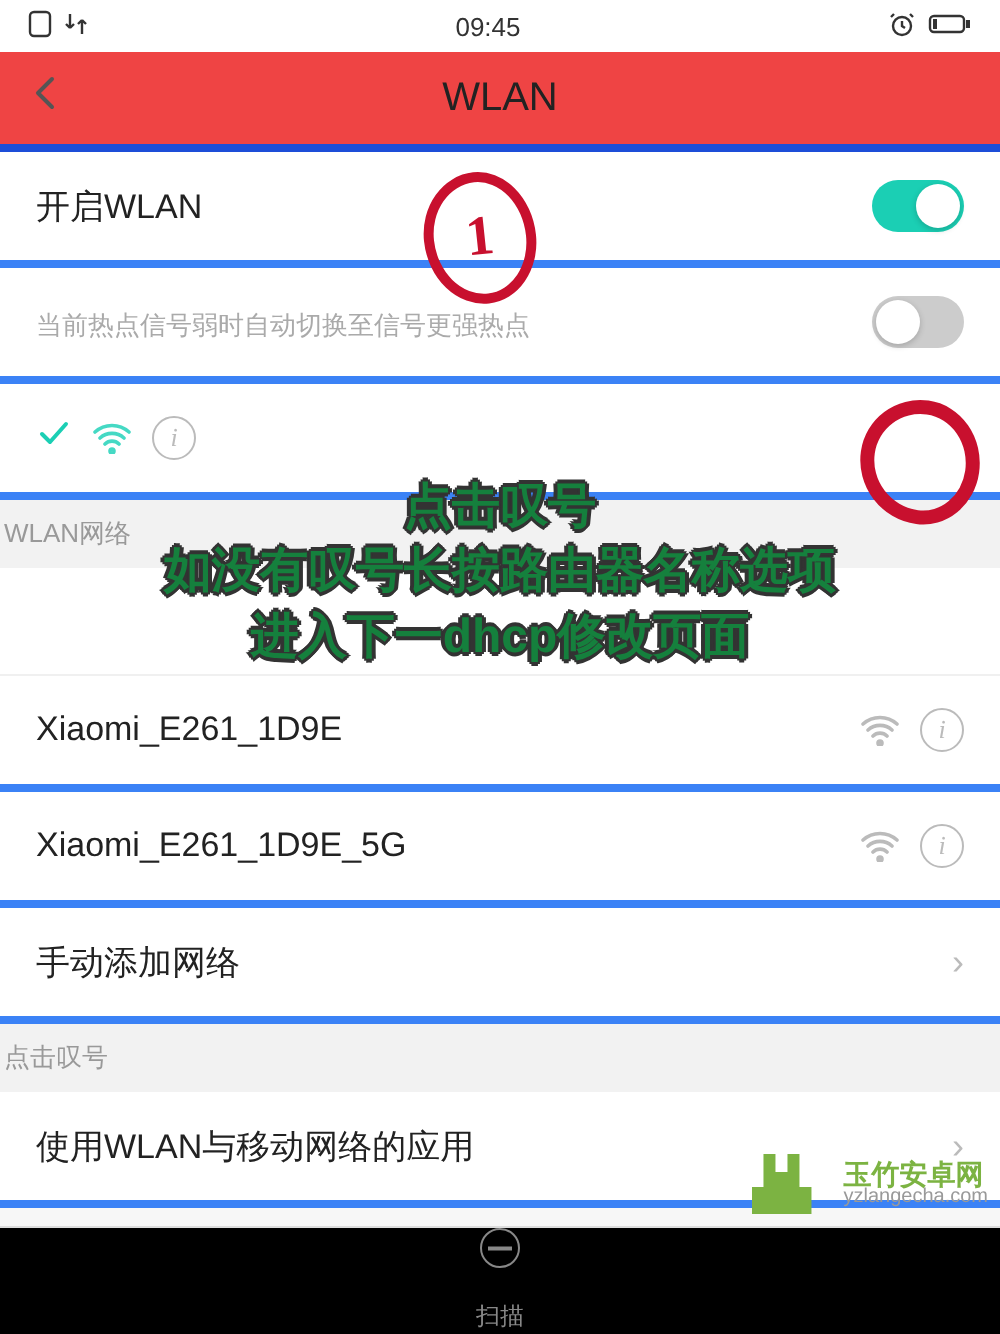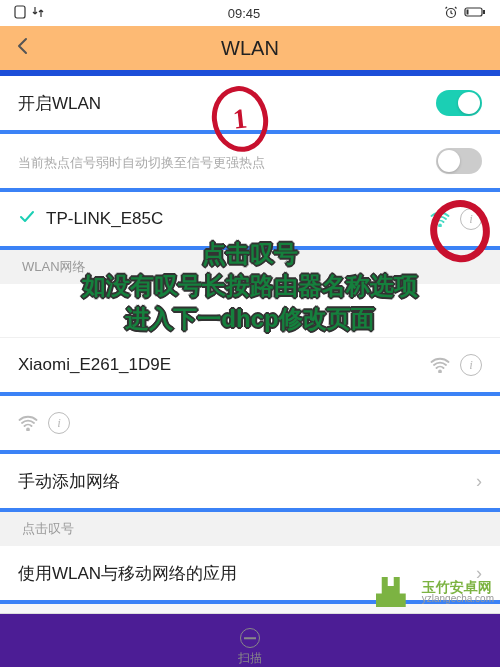--- a/index.html
+++ b/index.html
@@ -8,37 +8,37 @@
     width: 500px; height: 667px; background: #fff; position: relative; overflow: hidden;
   }
   .status-bar {
     height: 26px; display: flex; align-items: center; justify-content: space-between;
     padding: 0 14px; font-size: 13px; color: #333;
   }
   .status-left, .status-right { display: flex; align-items: center; gap: 6px; }
   .status-center { font-weight: 500; }
   .nav-bar {
     height: 50px; display: flex; align-items: center; justify-content: center;
-    position: relative; border-bottom: 6px solid #1d4ed8; background: #fdba74;
+    position: relative; border-bottom: 4px solid #1d4ed8; background: #ef4444;
   }
   .nav-back {
     position: absolute; left: 12px; top: 50%; transform: translateY(-50%);
   }
   .nav-title { font-size: 20px; color: #222; font-weight: 400; }
   .content { background: #f7f7f7; height: calc(667px - 26px - 50px - 54px); overflow-y: auto; }
   .row {
     background: #fff; padding: 14px 18px; display: flex; align-items: center;
     border-bottom: 4px solid #3b82f6; min-height: 58px;
   }
   .row-main { flex: 1; }
   .row-title { font-size: 17px; color: #222; }
   .row-sub { font-size: 13px; color: #aaa; margin-top: 3px; }
   .row-right { display: flex; align-items: center; gap: 10px; }
   .section-hdr {
-    background: #f2f2f2; padding: 8px 22px; font-size: 13px; color: #999;
+    background: #f2f2f2; padding: 8px 2px; font-size: 13px; color: #999;
   }
   .toggle {
     width: 46px; height: 26px; border-radius: 13px; position: relative;
   }
   .toggle.on { background: #1bcfb4; }
   .toggle.off { background: #ccc; }
   .toggle-knob {
     width: 22px; height: 22px; background: #fff; border-radius: 50%; position: absolute;
     top: 2px; box-shadow: 0 1px 3px rgba(0,0,0,.2);
   }
@@ -47,21 +47,21 @@
   .wifi-icon svg { display: block; }
   .info-circle {
     width: 22px; height: 22px; border: 1px solid #bbb; border-radius: 50%;
     display: flex; align-items: center; justify-content: center; font-size: 13px;
     color: #bbb; font-family: serif; font-style: italic;
   }
   .chevron { color: #bbb; font-size: 18px; }
   .checkmark { color: #1bcfb4; font-size: 18px; margin-right: 10px; }
   .bottom-bar {
     position: absolute; left: 0; right: 0; bottom: 0; height: 54px;
-    background: #4c1d95; display: flex; align-items: center; justify-content: flex-end;
+    background: #000000; display: flex; align-items: center; justify-content: space-between;
     flex-direction: column; border-top: 1px solid #ddd;
   }
   .scan-icon {
     width: 20px; height: 20px; border: 1.5px solid #888; border-radius: 50%;
     position: relative; margin-bottom: 2px;
   }
   .scan-icon::after {
     content: ""; position: absolute; left: 3px; right: 3px; top: 50%;
     height: 1.5px; background: #888; transform: translateY(-50%);
   }
@@ -168,23 +168,20 @@
           </div>
       </div>
     </div>
 
     <div class="row">
       <span class="checkmark">
         <svg width="18" height="18" viewBox="0 0 18 18">
             <path d="M3 9l4 4 8-9" stroke="#1bcfb4" stroke-width="2" fill="none" stroke-linecap="round" stroke-linejoin="round"></path>
           </svg>
       </span>
-      <div class="row-main">
-          <div class="row-title">TP-LINK_E85C</div>
-        </div>
       <div class="row-right">
         <span class="wifi-icon">
           <svg width="20" height="16" viewBox="0 0 20 16">
               <path d="M10 13.5a1 1 0 100 2 1 1 0 000-2zM6.5 11a5 5 0 017 0M4 8a9 9 0 0112 0M1.5 5a12.7 12.7 0 0117 0" stroke="#45d9c4" stroke-width="1.8" fill="none" stroke-linecap="round"></path>
             </svg>
         </span>
         <div class="info-circle">i</div>
       </div>
     </div>
 
@@ -199,20 +196,23 @@
         <span class="wifi-icon">
           <svg width="20" height="16" viewBox="0 0 20 16">
               <path d="M10 13.5a1 1 0 100 2 1 1 0 000-2zM6.5 11a5 5 0 017 0M4 8a9 9 0 0112 0M1.5 5a12.7 12.7 0 0117 0" stroke="#bbb" stroke-width="1.8" fill="none" stroke-linecap="round"></path>
             </svg>
         </span>
         <div class="info-circle">i</div>
       </div>
     </div>
 
     <div class="row">
+      <div class="row-main">
+          <div class="row-title">Xiaomi_E261_1D9E_5G</div>
+        </div>
       <div class="row-right">
         <span class="wifi-icon">
           <svg width="20" height="16" viewBox="0 0 20 16">
               <path d="M10 13.5a1 1 0 100 2 1 1 0 000-2zM6.5 11a5 5 0 017 0M4 8a9 9 0 0112 0M1.5 5a12.7 12.7 0 0117 0" stroke="#bbb" stroke-width="1.8" fill="none" stroke-linecap="round"></path>
             </svg>
         </span>
         <div class="info-circle">i</div>
       </div>
     </div>
 

